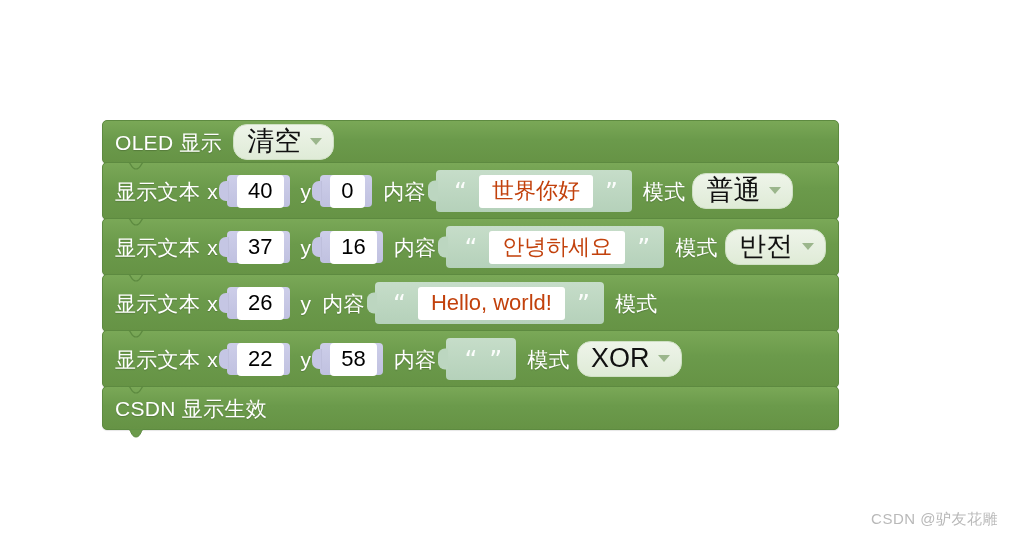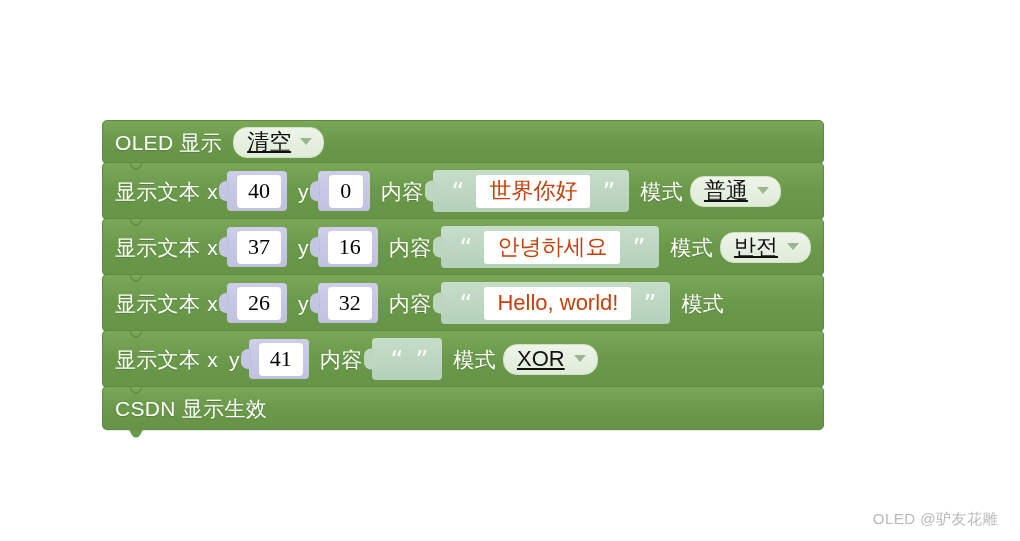--- a/index.html
+++ b/index.html
@@ -79,43 +79,42 @@
     background-image: linear-gradient(180deg, #eef4e9 0%, #dfebd7 100%);
     border: 1px solid #cfe0c4;
     border-radius: 14px;
     padding: 3px 11px 4px 13px;
     color: #0d0d0d;
     font-size: 22px;
     line-height: 1;
     text-shadow: none;
     white-space: nowrap;
   }
-  .dropdown .dd-text { color: #111111; font-size: 22px; text-decoration: underline; }
+  .dropdown .dd-text { color: #111111; font-size: 27px; }
   .dd-arrow {
     width: 0; height: 0;
     border-left: 6px solid transparent;
     border-right: 6px solid transparent;
     border-top: 7px solid #9bb68c;
     flex: 0 0 auto;
   }
 
   
   .numslot {
     position: relative;
     display: inline-flex;
     align-items: center;
-    justify-content: center;
-    height: 40px;
+    justify-content: flex-start;
+    height: 32px;
     min-width: 52px;
     background: #c5c6e4;
     background-image: linear-gradient(180deg, #cdcee9 0%, #c0c1e0 100%);
     border-radius: 4px;
     padding: 0 6px 0 10px;
     margin-left: 9px;
-    font-family: Liberation Serif, serif;
   }
   
   .numslot::before {
     content: "";
     position: absolute;
     left: -8px;
     top: 50%;
     transform: translateY(-50%);
     width: 10px;
     height: 20px;
@@ -290,23 +289,20 @@
         </svg>
       </span>
       <span class="block-label">显示文本</span>
       <span class="gap-s"></span>
       <span class="block-label">x</span>
       <span class="numslot">
         <span class="numfield">26</span>
       </span>
       <span class="gap-m"></span>
       <span class="block-label">y</span>
-      <span class="numslot">
-        <span class="numfield">32</span>
-      </span>
       <span class="gap-m"></span>
       <span class="block-label">内容</span>
       <span class="textslot">
         <span class="quote">“</span>
         <span class="textfield">Hello, world!</span>
         <span class="quote">”</span>
       </span>
       <span class="gap-m"></span>
       <span class="block-label">模式</span>
       <span class="gap-s"></span>
@@ -314,24 +310,27 @@
 
     <div class="block row-text">
       <span class="notch-top">
         <svg width="30" height="8" viewBox="0 0 30 8">
           <path d="M0,0 L7,0 C10,0 10,7 15,7 C20,7 20,0 23,0 L30,0" fill="none" stroke="#5d8a40" stroke-width="1.2"></path>
         </svg>
       </span>
       <span class="block-label">显示文本</span>
       <span class="gap-s"></span>
       <span class="block-label">x</span>
+      <span class="numslot">
+        <span class="numfield">22</span>
+      </span>
       <span class="gap-m"></span>
       <span class="block-label">y</span>
       <span class="numslot">
-        <span class="numfield">41</span>
+        <span class="numfield">58</span>
       </span>
       <span class="gap-m"></span>
       <span class="block-label">内容</span>
       <span class="textslot">
         <span class="quote">“</span>
         <span class="quote">”</span>
       </span>
       <span class="gap-m"></span>
       <span class="block-label">模式</span>
       <span class="gap-s"></span>
@@ -350,15 +349,15 @@
       <span class="notch-bottom">
         <svg width="30" height="9" viewBox="0 0 30 9">
           <path d="M0,0 L7,0 C10,0 10,8 15,8 C20,8 20,0 23,0 L30,0 L30,0 L0,0 Z" fill="#6b9a4b" stroke="#5d8a40" stroke-width="1"></path>
         </svg>
       </span>
       <span class="block-label">CSDN 显示生效</span>
     </div>
 
   </div>
 
-  <div id="watermark">OLED @驴友花雕</div>
+  <div id="watermark">CSDN @驴友花雕</div>
 
 </div>
 
 </body></html>

